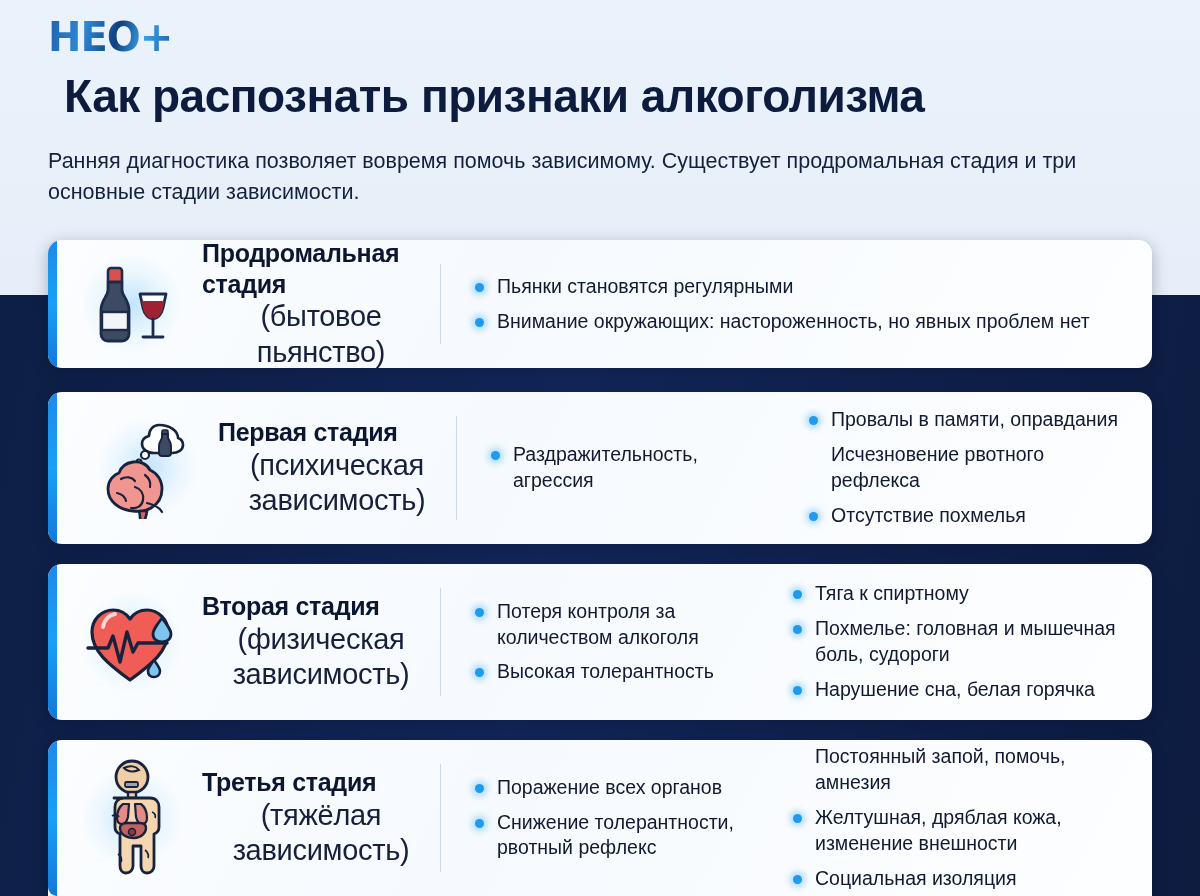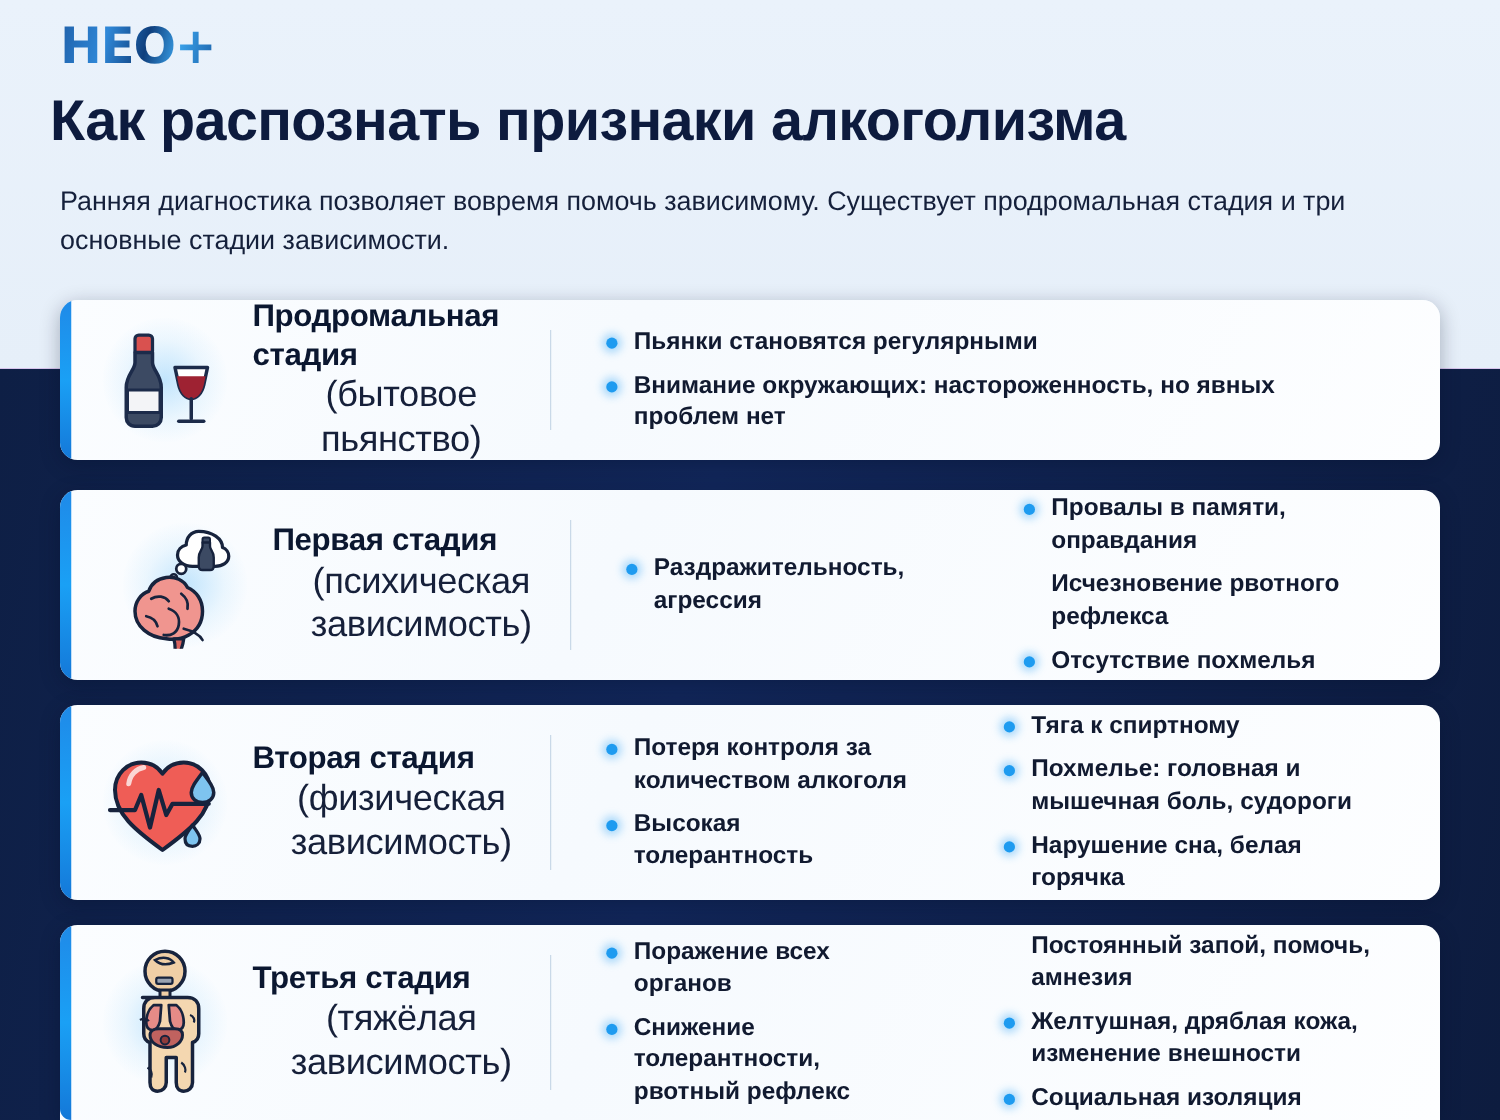--- a/index.html
+++ b/index.html
@@ -26,21 +26,21 @@
   }
   #logo {
     position: absolute; left: 48px; top: 14px;
     font-size: 40px; font-weight: 800; letter-spacing: -1px;
     background: linear-gradient(105deg, #1f5fa8 0%, #2f88d8 30%, #0f3f7d 55%, #3aa0e8 75%, #1a5ea6 100%);
     -webkit-background-clip: text; background-clip: text;
     -webkit-text-fill-color: transparent; color: transparent;
     font-family: "DejaVu Sans", sans-serif;
   }
   #title {
-    position: absolute; left: 40px; top: 72px;
+    position: absolute; left: 64px; top: 72px;
     width: 1120px;
     font-size: 46px; font-weight: 800; color: #0d1b3e;
     letter-spacing: -0.5px; line-height: 1.08;
   }
   #subtitle {
     position: absolute; left: 48px; top: 146px;
     width: 1030px;
     font-size: 21.5px; color: #15203b; line-height: 1.42;
   }
   
@@ -95,22 +95,21 @@
     flex: 1 1 auto; display: flex; align-items: center;
     padding: 12px 14px 12px 0;
   }
   .col { padding: 0 14px 0 28px; }
   .bullet-list { list-style: none; }
   .bullet-list li {
     position: relative;
     font-size: 19.5px; color: #111a30;
     line-height: 1.33;
     padding-left: 22px;
-    margin: 9px 16px;
-    font-weight: bold;
+    margin: 9px 6px;
   }
   .bullet-list li.has-bullet::before {
     content: "";
     position: absolute; left: 0; top: 9px;
     width: 9px; height: 9px; border-radius: 50%;
     background: #1e9bf0;
     box-shadow: 0 0 7px 3px rgba(40,160,245,.40);
   }
   .bullet-list li.no-bullet::before { content: none; }
 </style>

